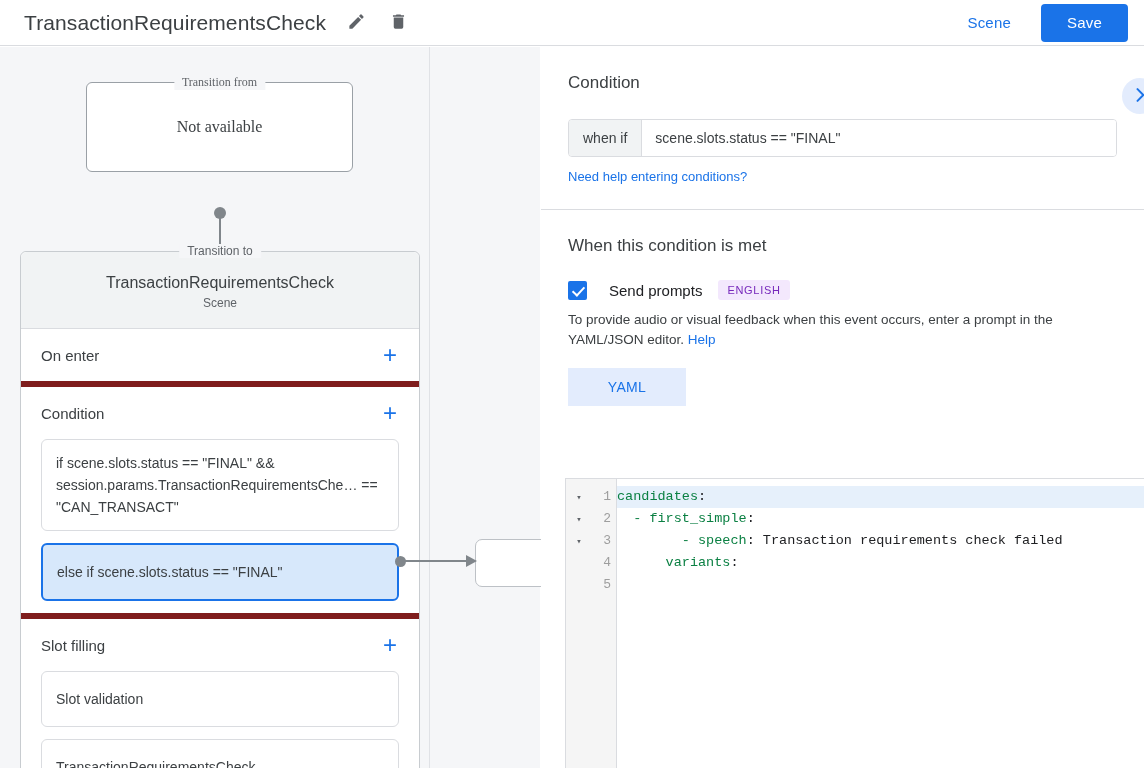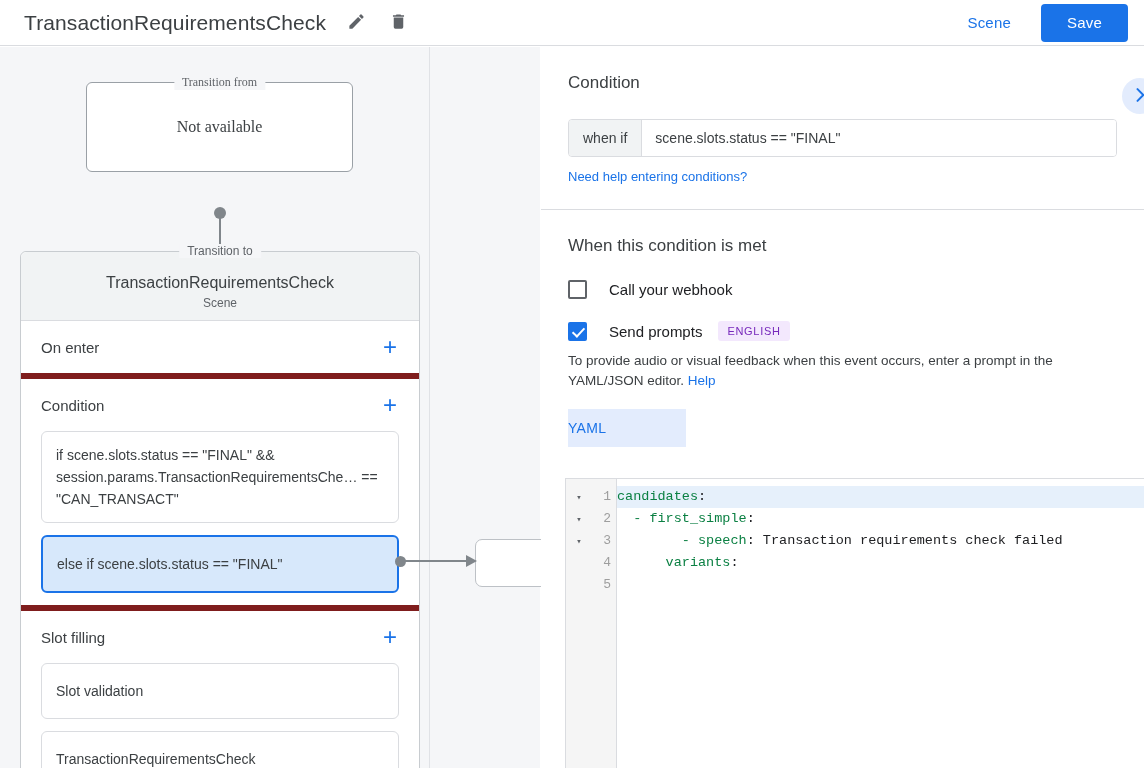--- a/index.html
+++ b/index.html
@@ -123,21 +123,21 @@
     width: 400px;
     background: #ffffff;
     border: 1px solid #c8ccd0;
     border-radius: 6px;
     overflow: visible;
   }
   .scene-header {
     background: #f1f3f4;
     border-bottom: 1px solid #dadce0;
     border-radius: 6px 6px 0 0;
-    padding: 22px 0 10px 0;
+    padding: 22px 0 18px 0;
     text-align: center;
     position: relative;
   }
   .scene-header .legend { background: #f5f6f8; }
   .scene-title { font-size: 16px; color: #3c4043; }
   .scene-subtitle { font-size: 12px; color: #5f6368; margin-top: 4px; }
 
   .section {
     border-bottom: 6px solid #7f1d1d;
     padding: 0 20px 0 20px;
@@ -305,21 +305,21 @@
     color: #3c4043;
     line-height: 20px;
     margin: -4px 0 18px 0;
   }
   .desc a { color: #1a73e8; text-decoration: none; }
 
   .tabs { display: flex; margin-bottom: 0; }
   .tab {
     padding: 11px 0;
     width: 118px;
-    text-align: left;
+    text-align: center;
     font-size: 14px;
     color: #5f6368;
     cursor: pointer;
     font-weight: 500;
     letter-spacing: .3px;
     border: none; background: transparent;
     font-family: "Liberation Sans", sans-serif;
   }
   .tab.active {
     background: #e3ecfd;
@@ -474,24 +474,20 @@
     <div class="cond-row">
       <div class="cond-prefix">when if</div>
       <input class="cond-input" type="text" value="scene.slots.status == &quot;FINAL&quot;" style="">
     </div>
     <a class="help-link">Need help entering conditions?</a>
   </div>
 
   <div class="panel-section" style="border-bottom:none;">
     <h2 class="panel-h" style="margin-bottom:24px;">When this condition is met</h2>
 
-    <div class="check-row">
-      <div class="cbox"></div>
-      <span class="check-label">Call your webhook</span>
-    </div>
 
     <div class="check-row" style="margin-bottom:14px;">
       <div class="cbox checked"></div>
       <span class="check-label" style="font-weight:500;">Send prompts</span>
       <span class="badge">ENGLISH</span>
     </div>
 
     <div class="desc"><span>To provide audio or visual feedback when this event occurs, enter a prompt in the YAML/JSON editor.</span> <a>Help</a></div>
 
     <div class="tabs">

